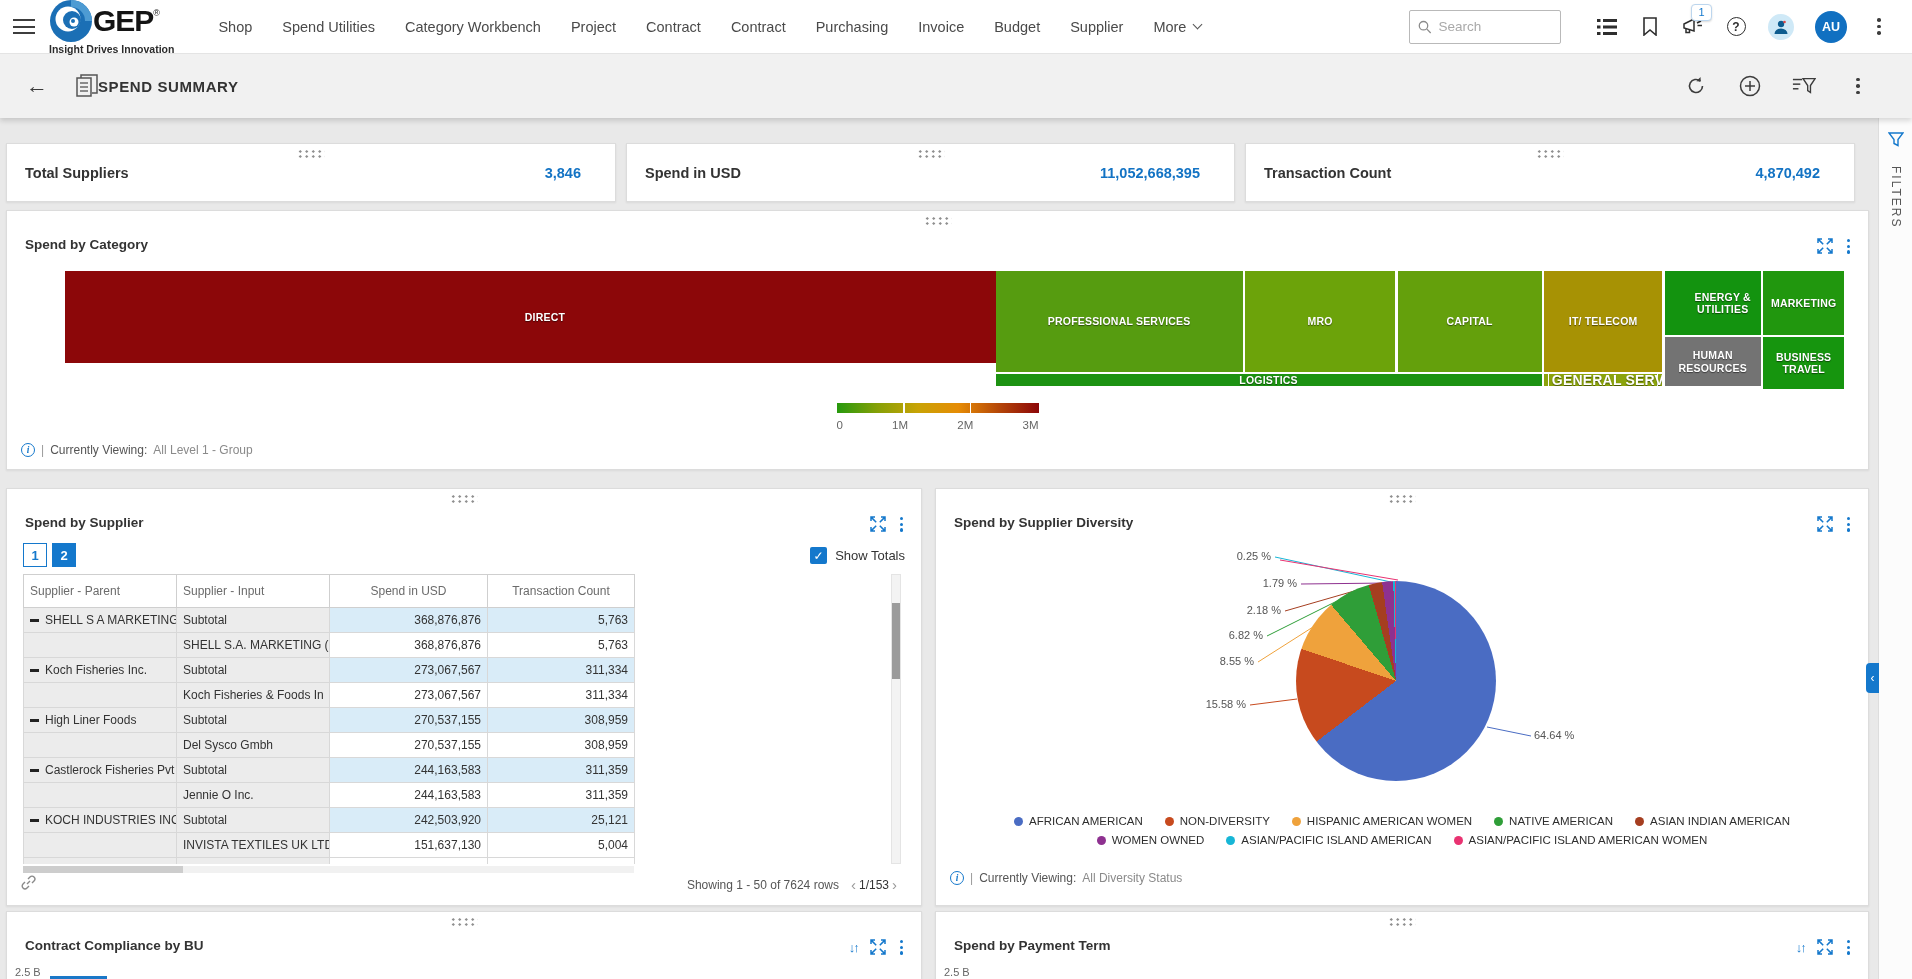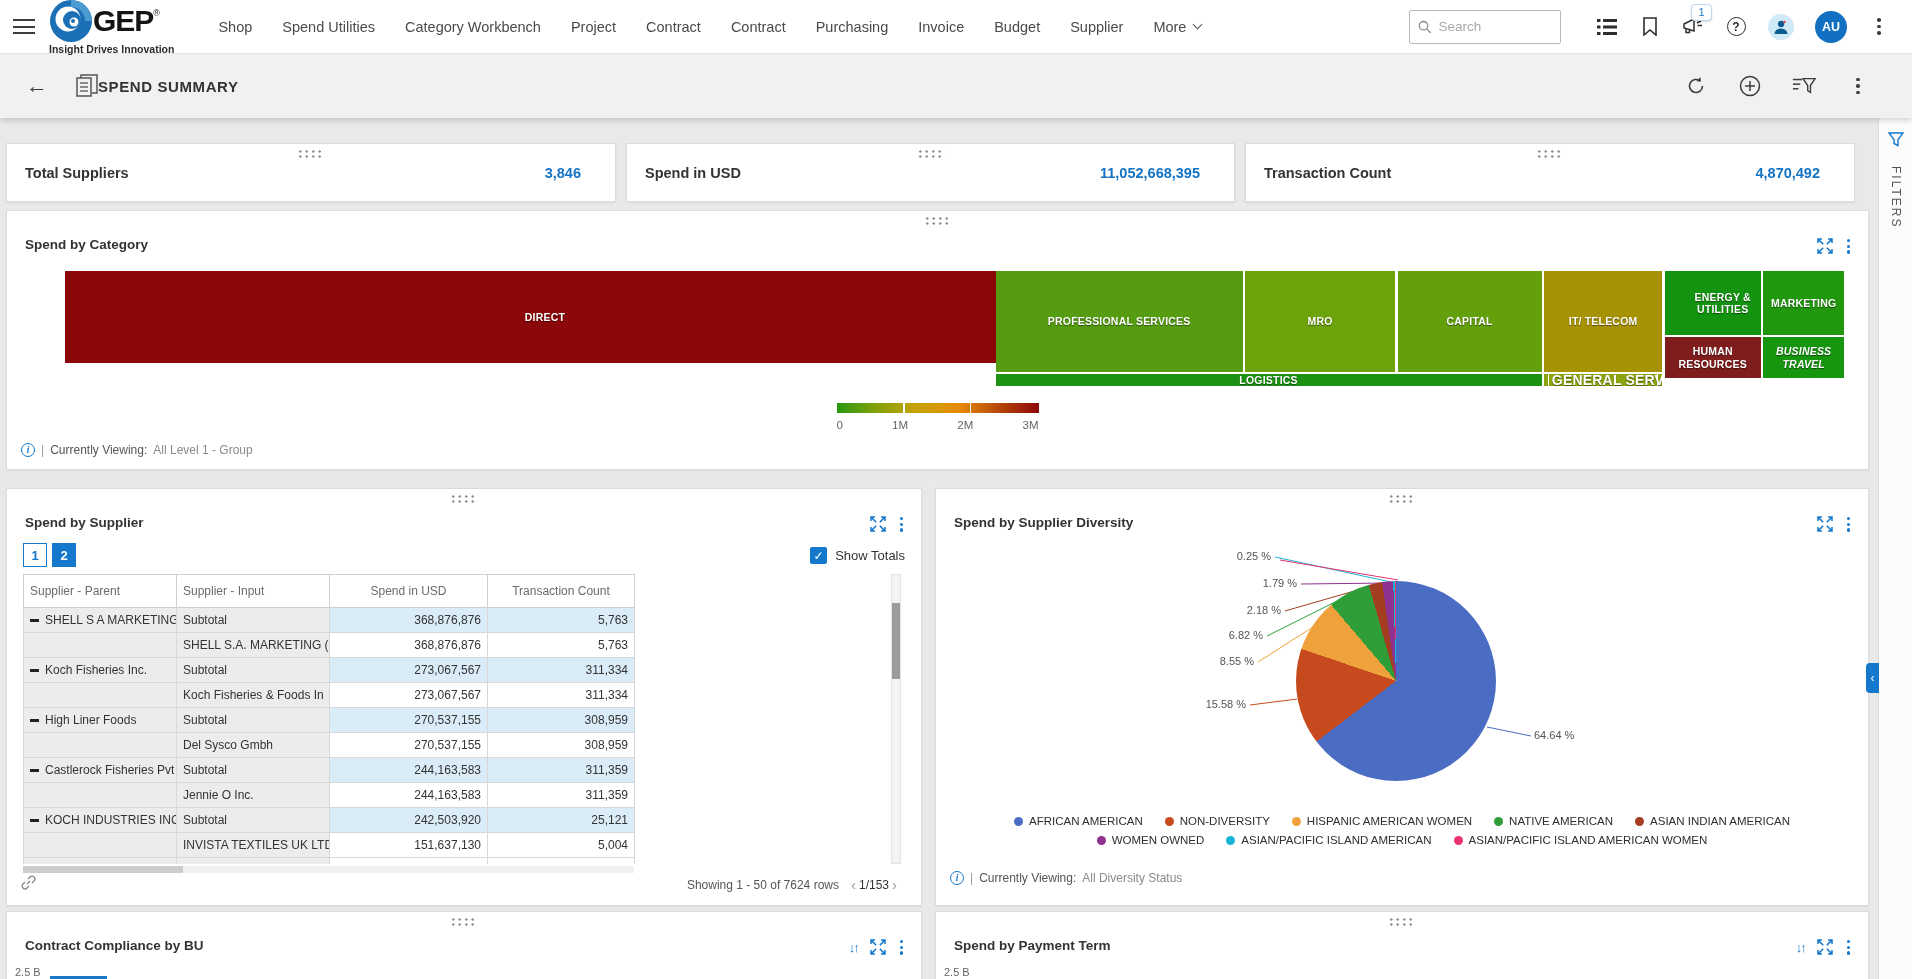--- a/index.html
+++ b/index.html
@@ -307,24 +307,24 @@
       </div>
       <div class="tile" style="left: 75.35%; width: 7.95%; top: 0px; height: 101px; background: rgb(100, 160, 12);">
         <span>CAPITAL</span>
       </div>
       <div class="tile" style="left: 90.1%; width: 5.3%; top: 0px; height: 64px; background: rgb(19, 147, 15); padding-left: 20px;">
         <span>ENERGY &amp; UTILITIES</span>
       </div>
       <div class="tile" style="left: 95.55%; width: 4.45%; top: 0px; height: 64px; background: rgb(33, 151, 14);">
         <span>MARKETING</span>
       </div>
-      <div class="tile" style="left: 90.1%; width: 5.3%; top: 66px; height: 41px; background: #7f1d1d;">
+      <div class="tile" style="left: 90.1%; width: 5.3%; top: 66px; height: 49px; background: #737373;">
         <span>HUMAN RESOURCES</span>
       </div>
-      <div class="tile" style="left: 95.55%; width: 4.45%; top: 66px; height: 41px; background: rgb(22, 149, 14); font-style: italic;">
+      <div class="tile" style="left: 95.55%; width: 4.45%; top: 66px; height: 52px; background: rgb(22, 149, 14);">
         <span>BUSINESS TRAVEL</span>
       </div>
       <div class="tile" style="left: 53.15%; width: 30.15%; top: 103px; height: 12px; background: rgb(29, 146, 18);">
         <span>LOGISTICS</span>
       </div>
       <div class="tile" style="left: 83.45%; width: 6.5%; top: 103px; height: 12px; background: rgb(139, 163, 12);">
         <span class="boxed-label">GENERAL SERVI</span>
       </div>
     </div>
   <div class="grad-wrap">

